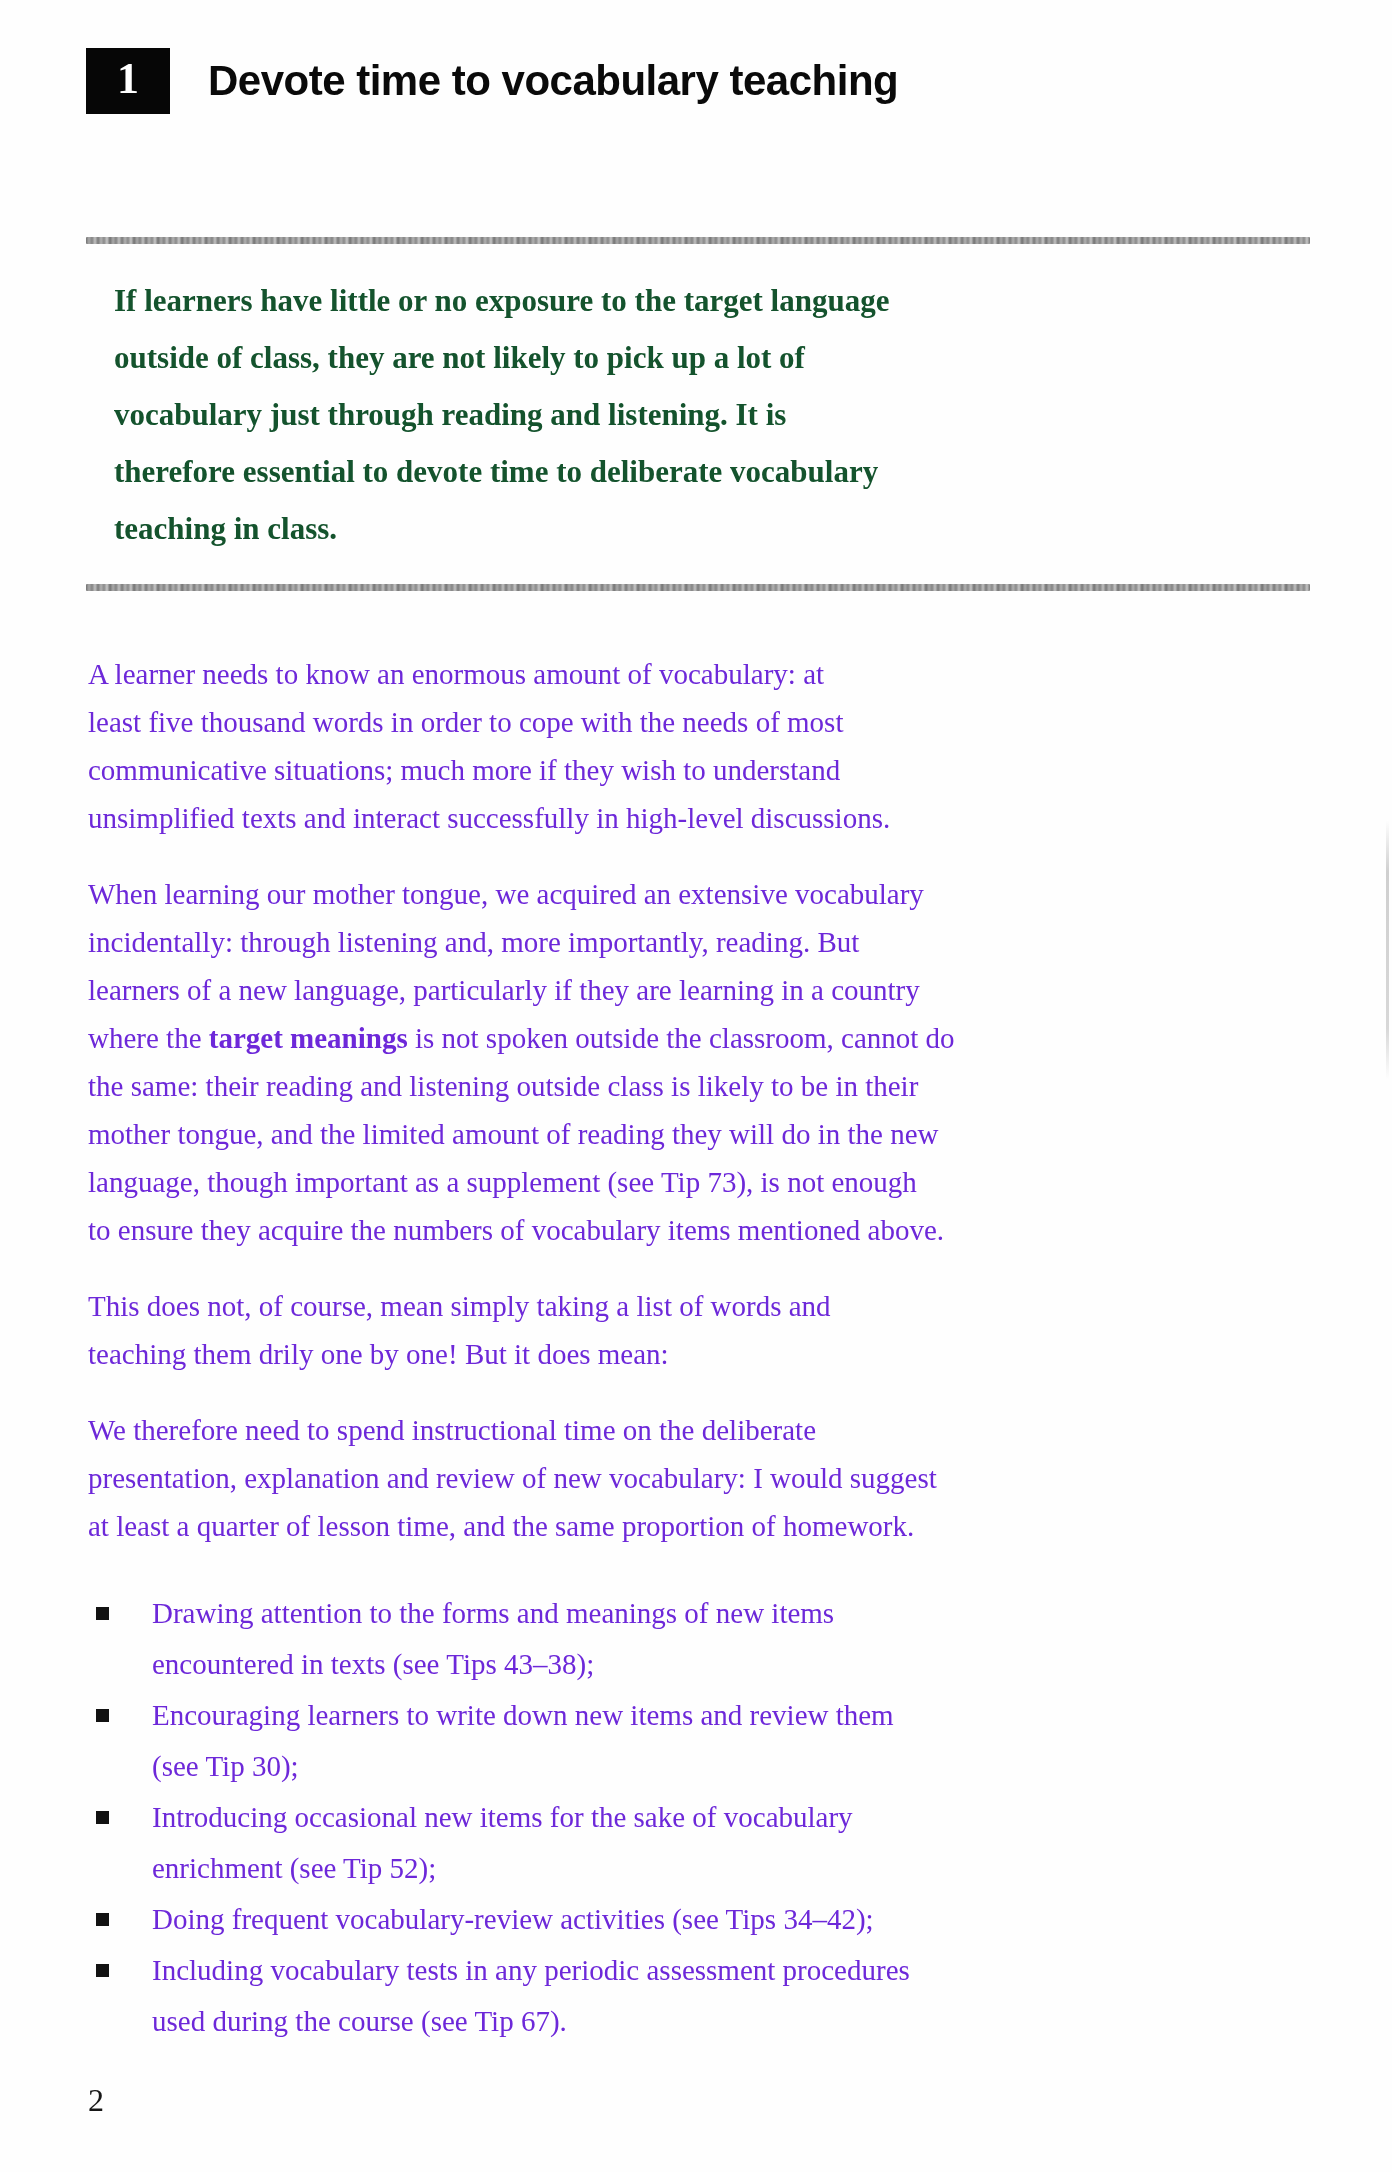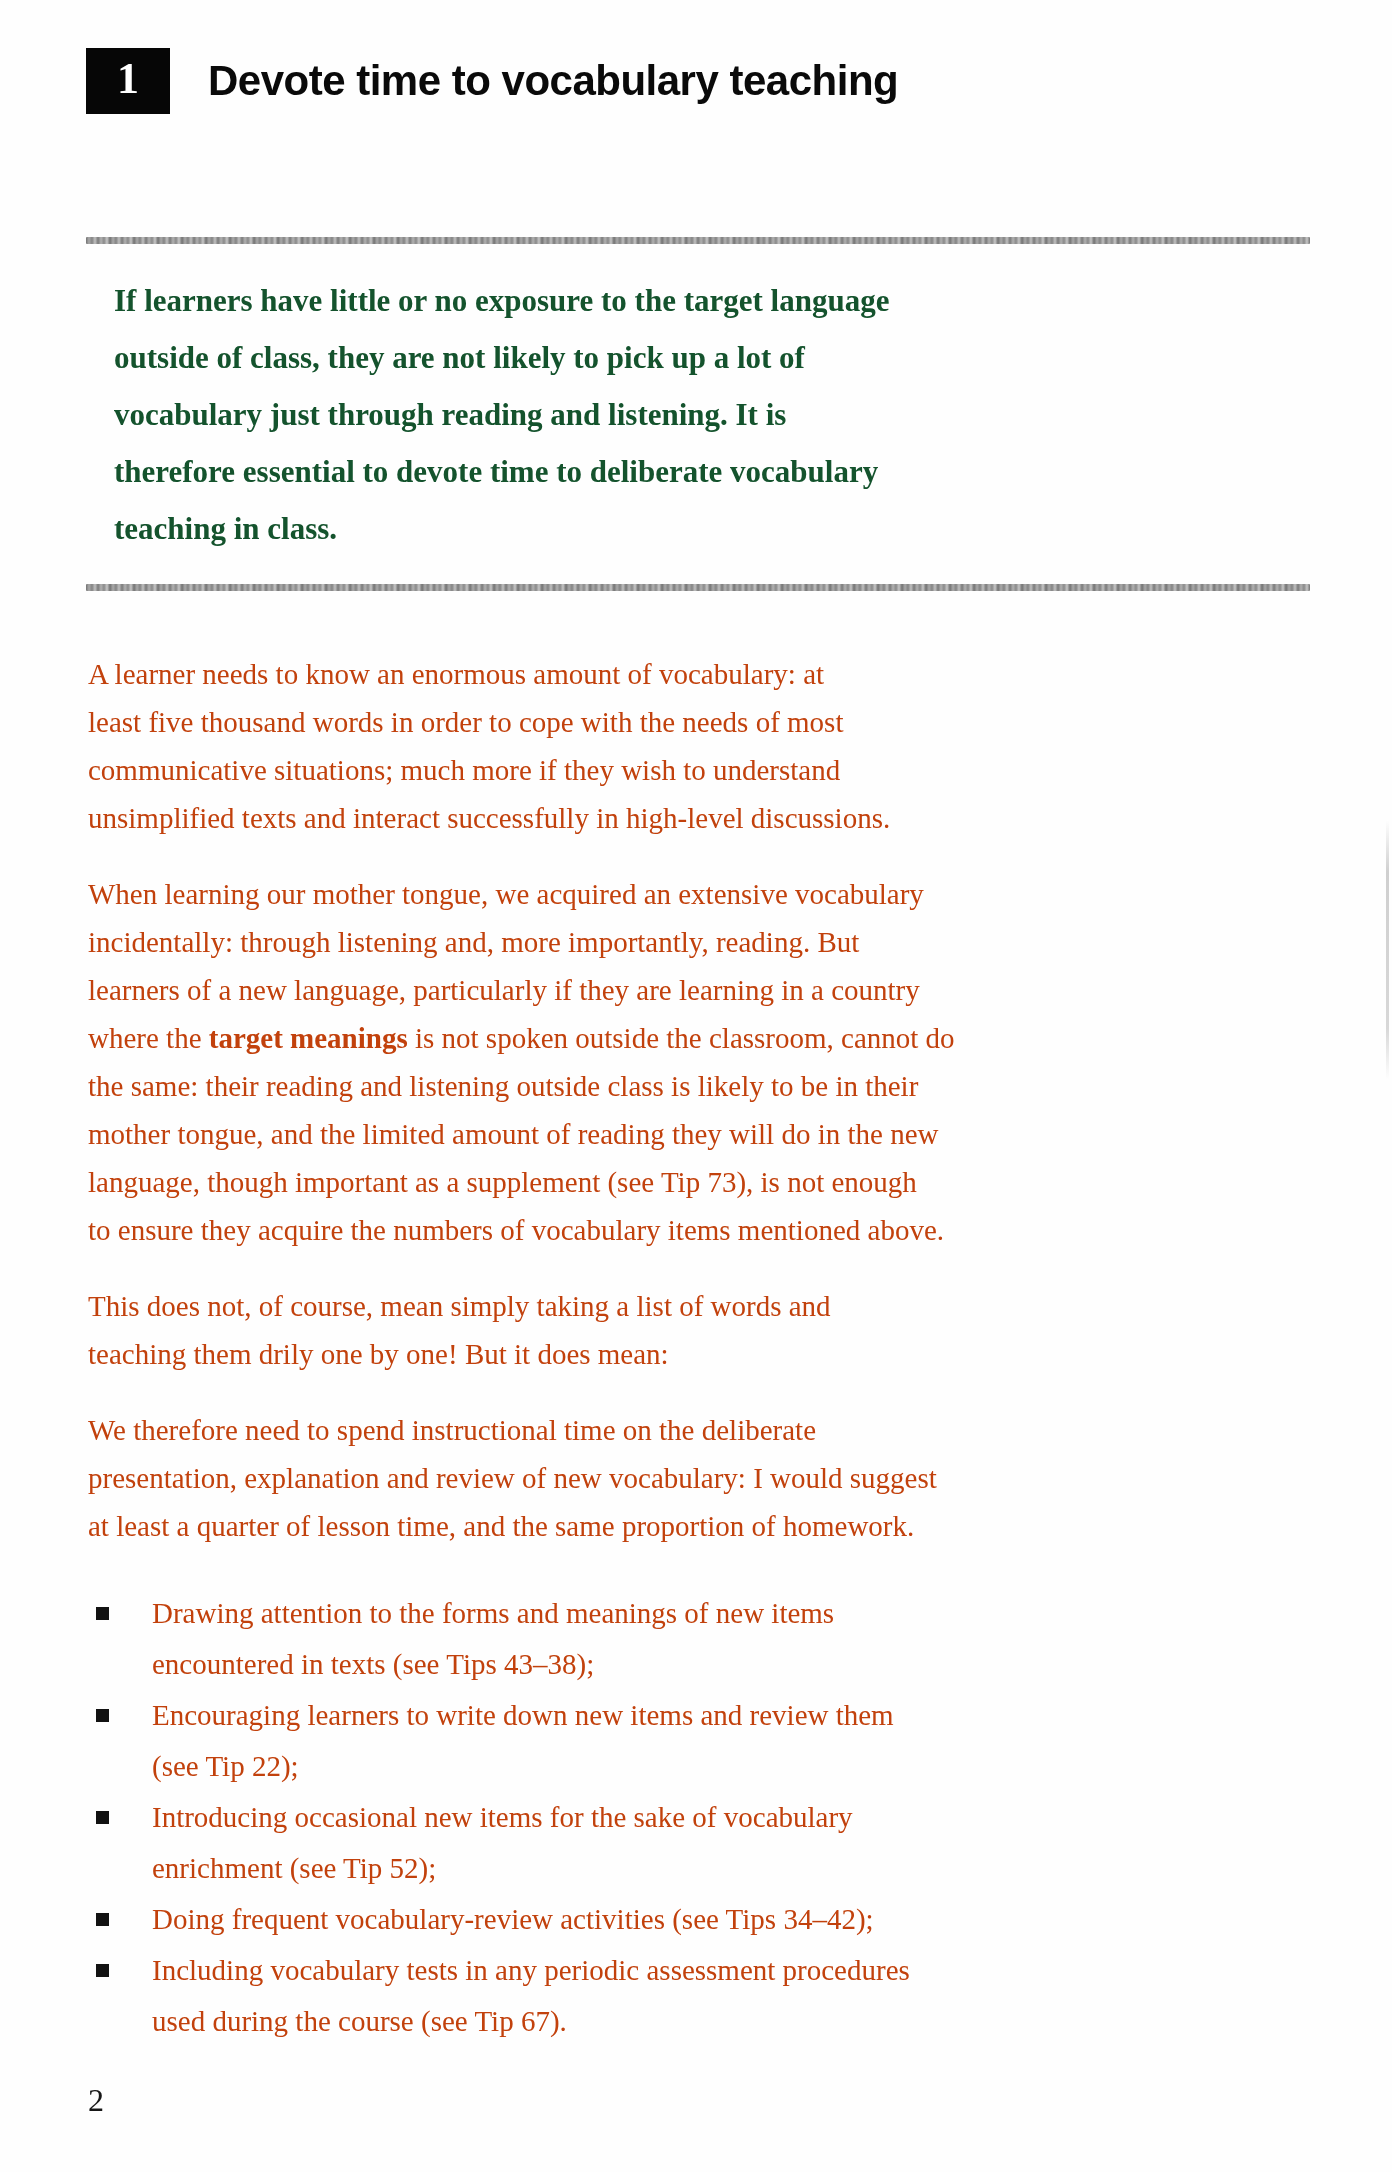--- a/index.html
+++ b/index.html
@@ -82,21 +82,21 @@
   }
 
   
   .body-copy {
     position: absolute;
     top: 650px;
     left: 88px;
     width: 1230px;
     font-size: 29px;
     line-height: 48px;
-    color: #c2410c;
+    color: #6d28d9;
   }
   .para {
     white-space: pre-line;
     margin-bottom: 28px;
   }
   .bold-term { font-weight: bold; }
 
   
   .bullet-list {
     list-style: none;
@@ -186,21 +186,21 @@
 
     <ul class="bullet-list">
       <li class="bullet-item">
         <span class="bullet-square"></span>
         <span class="bullet-text">Drawing attention to the forms and meanings of new items
 encountered in texts (see Tips 43–38);</span>
       </li>
       <li class="bullet-item">
         <span class="bullet-square"></span>
         <span class="bullet-text">Encouraging learners to write down new items and review them
-(see Tip 22);</span>
+(see Tip 30);</span>
       </li>
       <li class="bullet-item">
         <span class="bullet-square"></span>
         <span class="bullet-text">Introducing occasional new items for the sake of vocabulary
 enrichment (see Tip 52);</span>
       </li>
       <li class="bullet-item">
         <span class="bullet-square"></span>
         <span class="bullet-text">Doing frequent vocabulary-review activities (see Tips 34–42);</span>
       </li>

